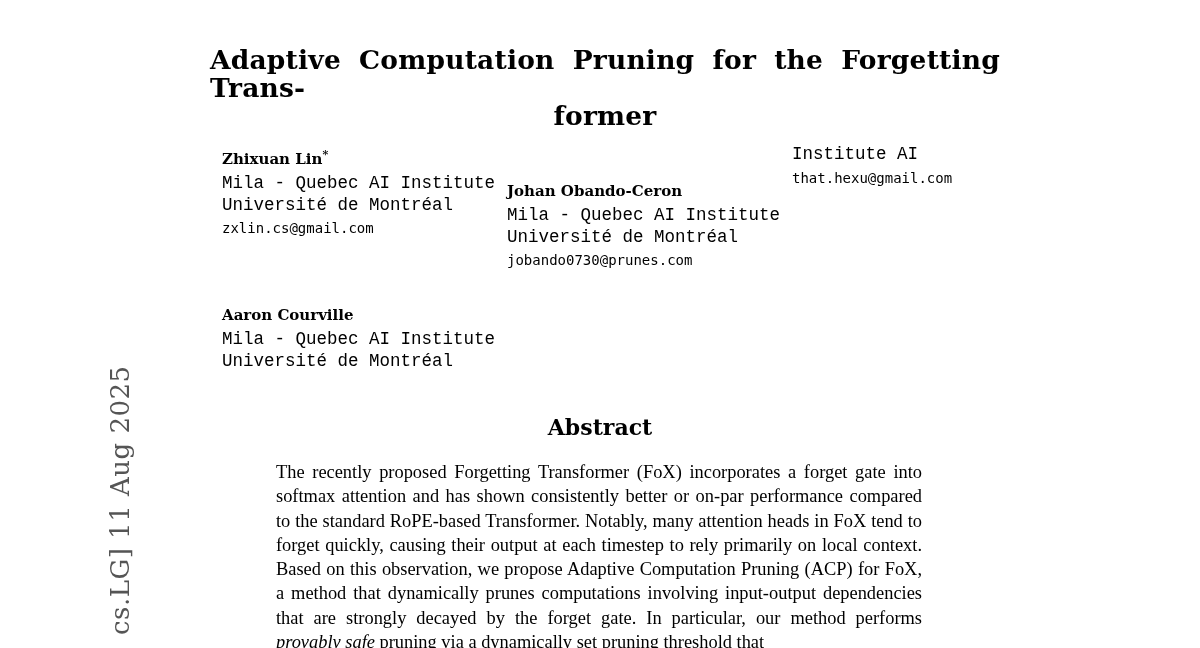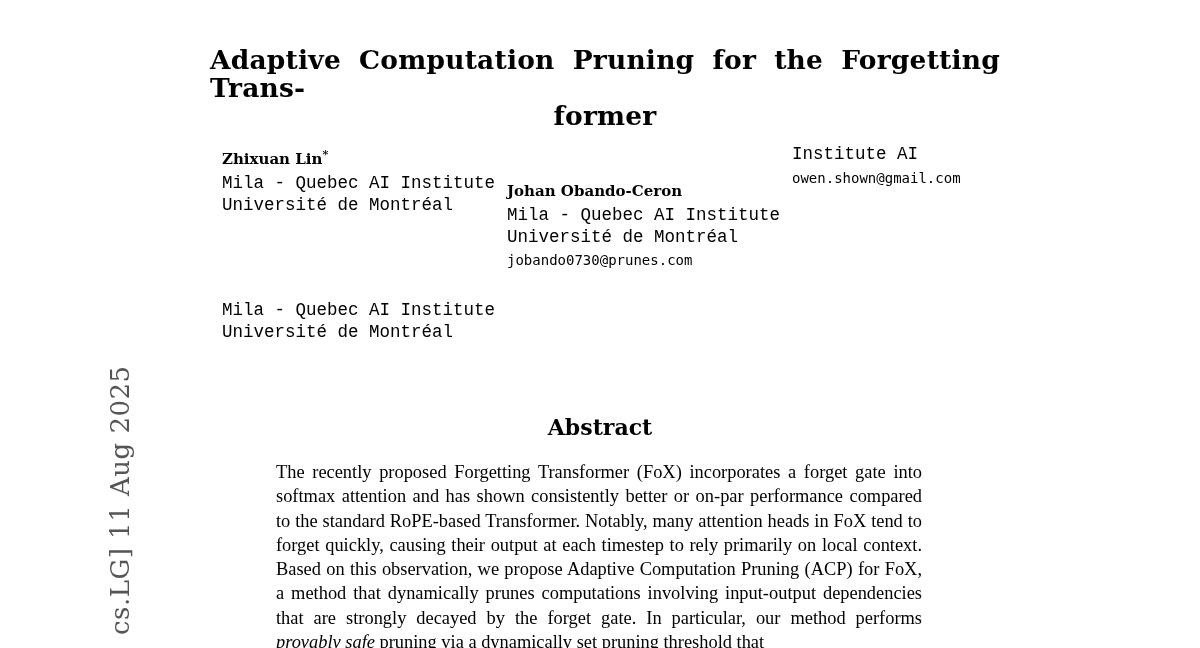--- a/index.html
+++ b/index.html
@@ -148,38 +148,40 @@
     <div class="line2">former</div>
   </div>
 
   <div id="authors">
     <div class="author-row">
 
       <div class="author-block a-col1">
         <div class="author-name"><span>Zhixuan Lin</span><span class="star">*</span></div>
         <div class="author-aff">Mila - Quebec AI Institute</div>
         <div class="author-aff">Université de Montréal</div>
+        <div class="author-email">zxlin.cs@gmail.com</div>
       </div>
 
       <div class="author-block a-col2">
         <div class="author-name"><span>Johan Obando-Ceron</span><span class="star"></span></div>
         <div class="author-aff">Mila - Quebec AI Institute</div>
         <div class="author-aff">Université de Montréal</div>
         <div class="author-email">jobando0730@prunes.com</div>
       </div>
 
       <div class="author-block a-col3">
         <div class="author-aff">Institute AI</div>
-        <div class="author-email">owen.shown@gmail.com</div>
+        <div class="author-email">that.hexu@gmail.com</div>
       </div>
 
     </div>
 
     <div class="author-row" id="authors-row2">
       <div class="author-block a-col1">
+        <div class="author-name"><span>Aaron Courville</span><span class="star"></span></div>
         <div class="author-aff">Mila - Quebec AI Institute</div>
         <div class="author-aff">Université de Montréal</div>
       </div>
     </div>
   </div>
 
   <div id="abstract-heading">Abstract</div>
 
   <div id="abstract-body"><span>The recently proposed Forgetting Transformer (FoX) incorporates a forget gate into softmax attention and has shown consistently better or on-par performance compared to the standard RoPE-based Transformer. Notably, many attention heads in FoX tend to forget quickly, causing their output at each timestep to rely primarily on local context. Based on this observation, we propose Adaptive Computation Pruning (ACP) for FoX, a method that dynamically prunes computations involving input-output dependencies that are strongly decayed by the forget gate. In particular, our method performs </span><span class="it">provably safe</span><span> pruning via a dynamically set pruning threshold that</span></div>
 

